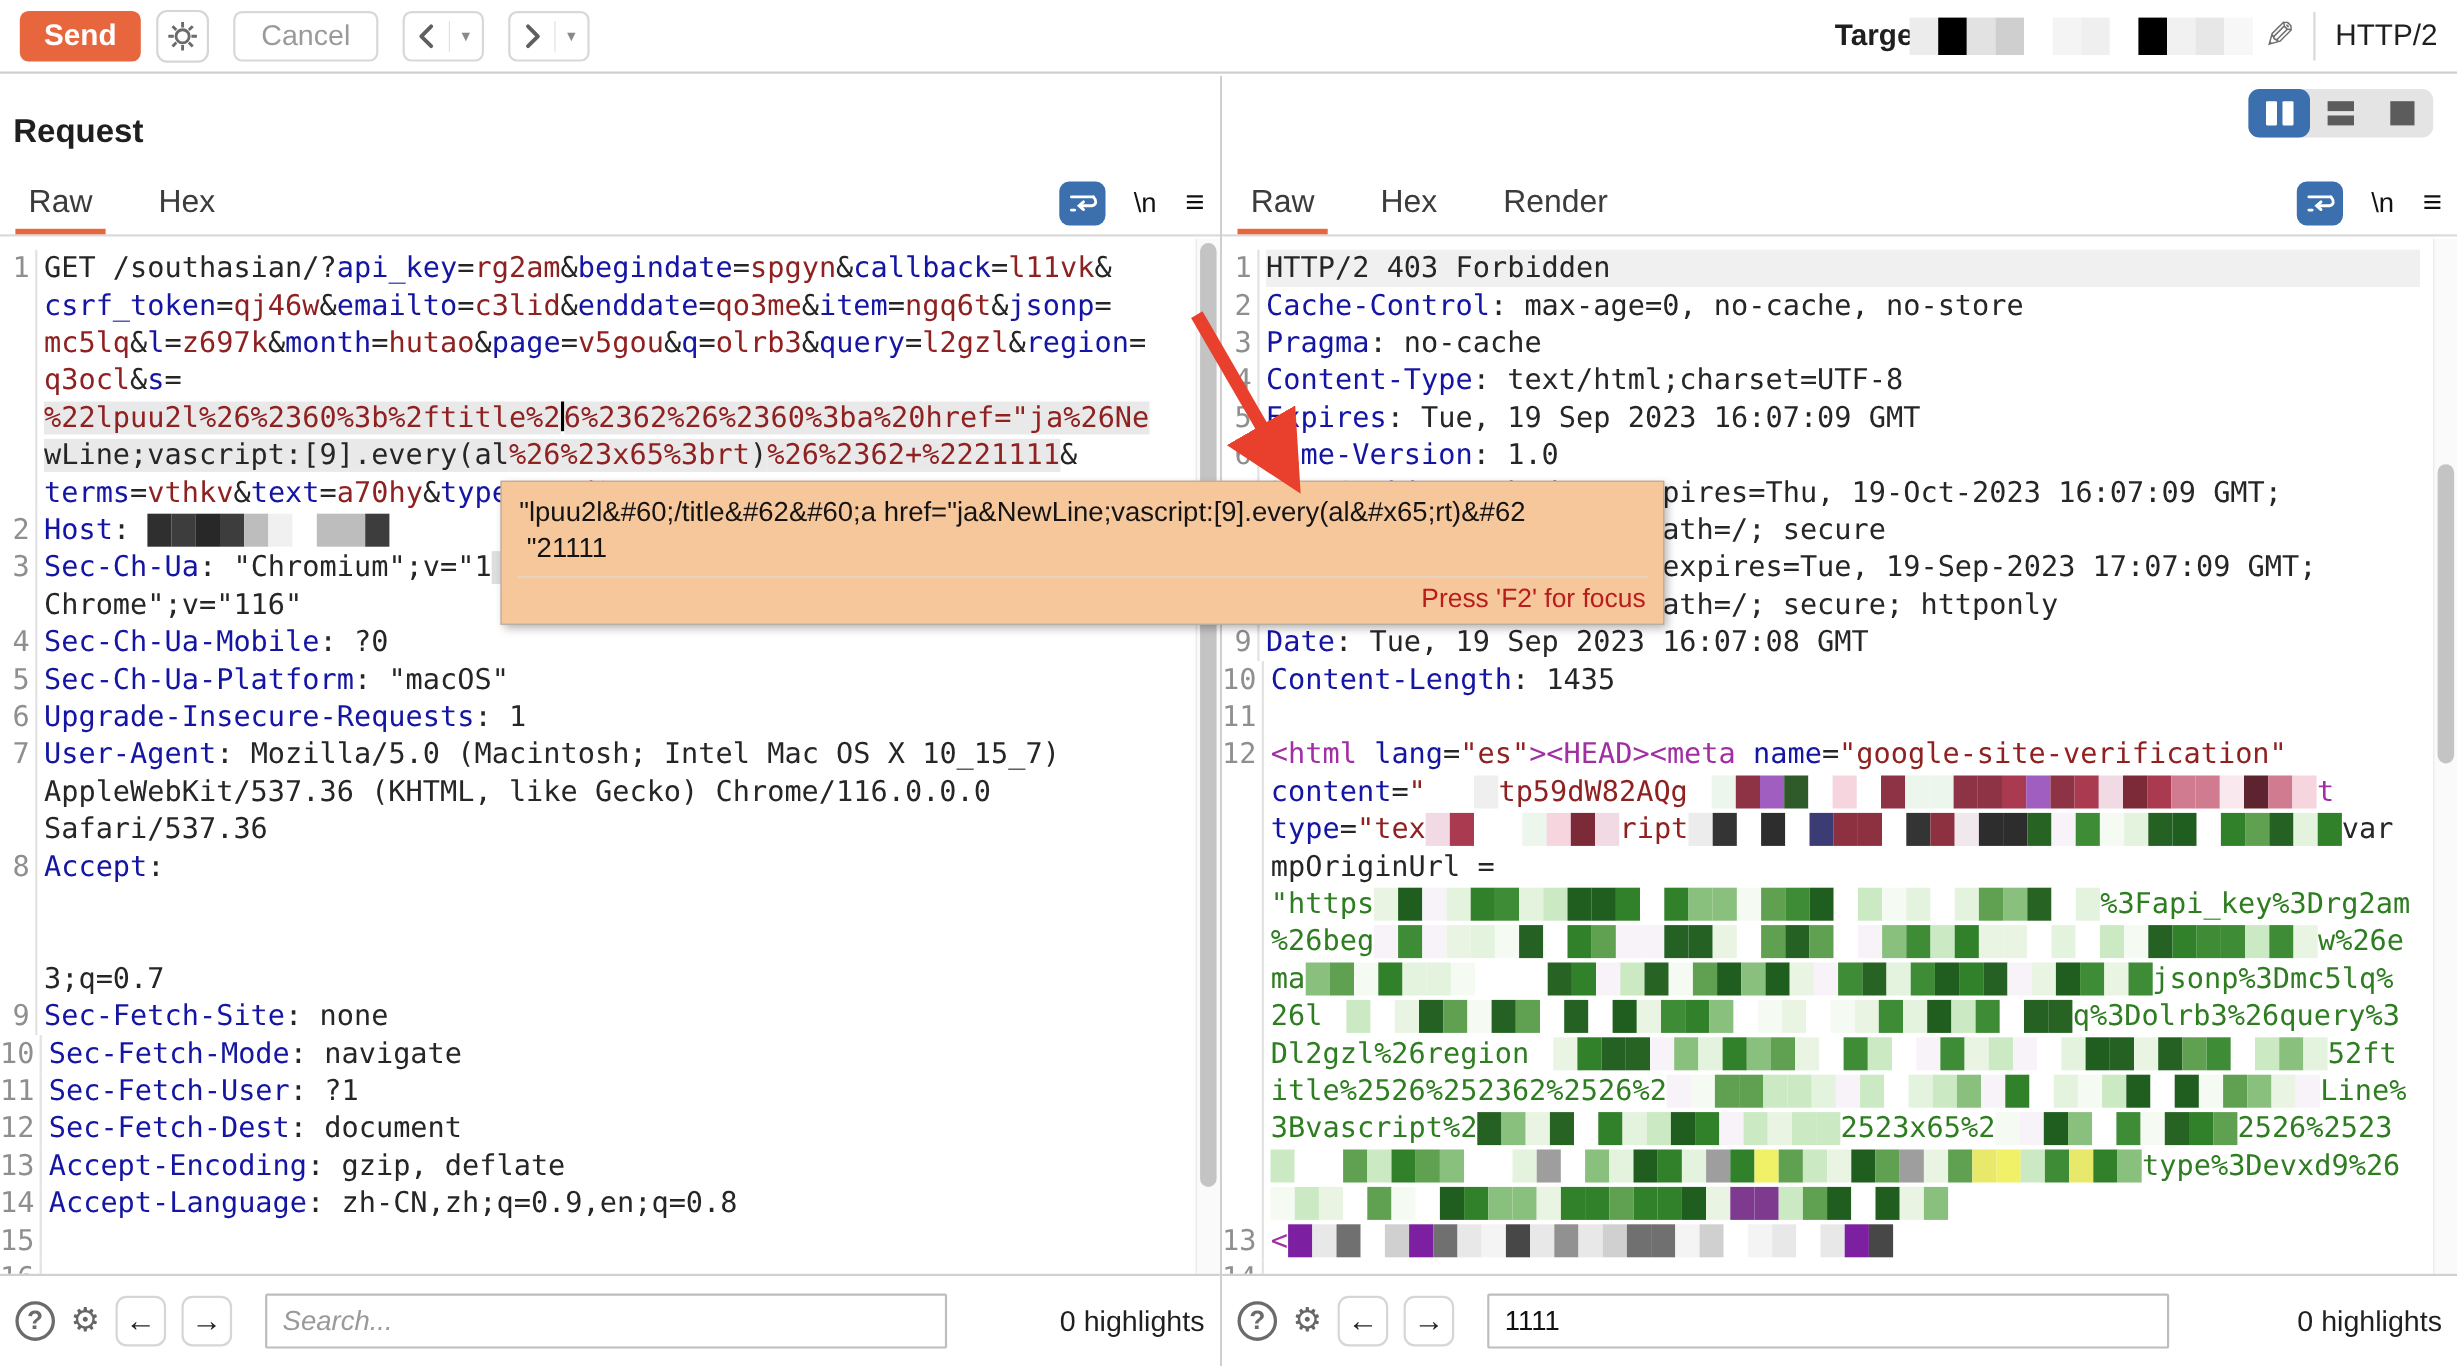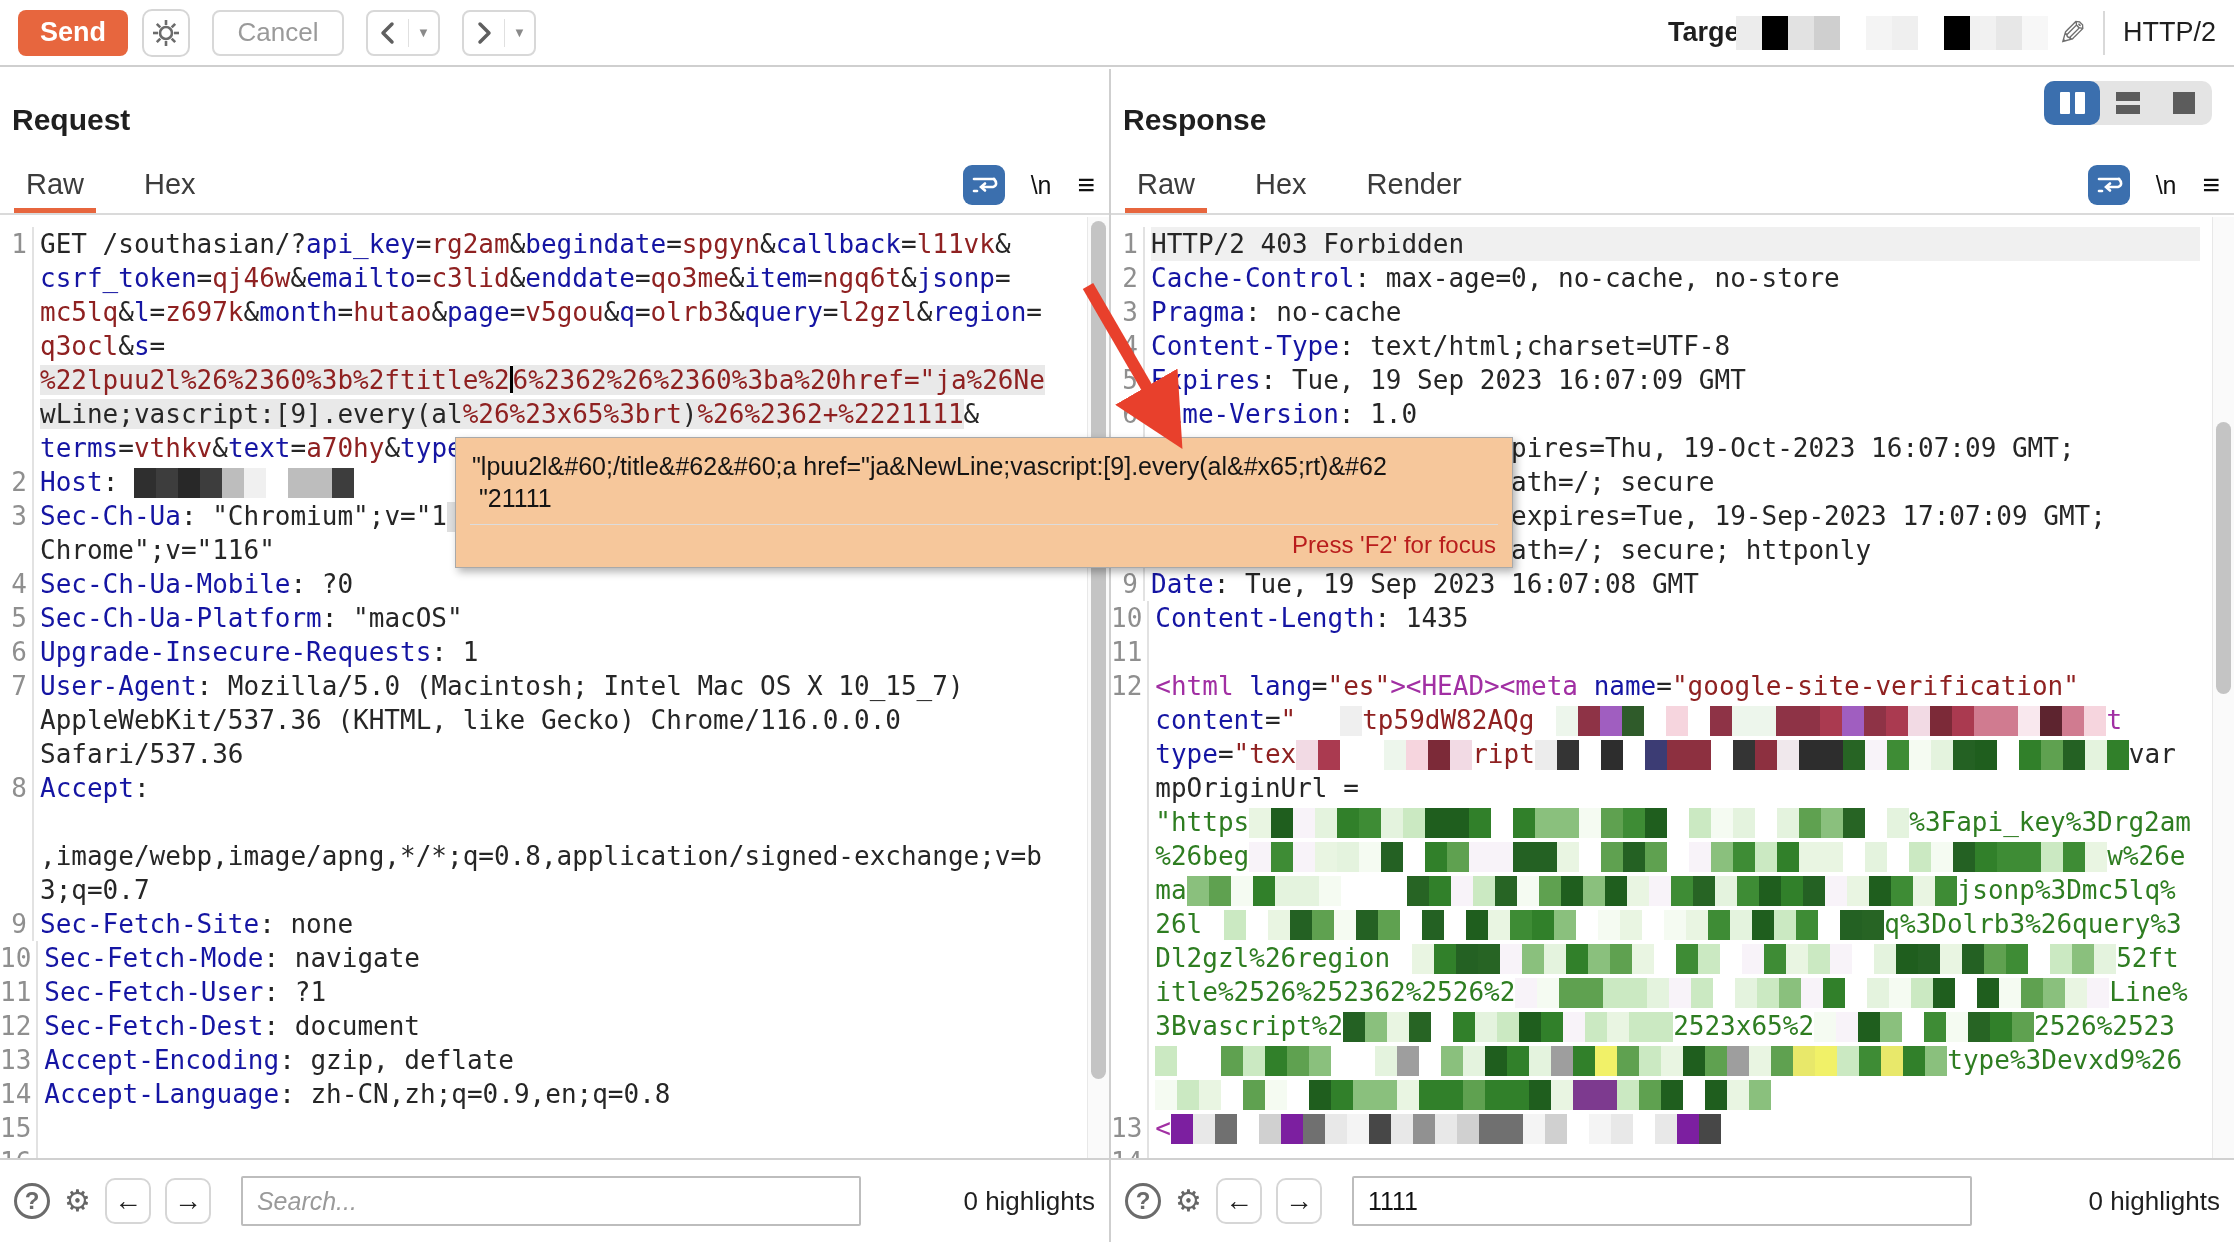--- a/index.html
+++ b/index.html
@@ -194,21 +194,21 @@
         <div class="line">
           <span class="ln">6</span>
           <div class="lc"><span class="c-h">Upgrade-Insecure-Requests</span><span class="c-d">: 1</span></div>
         </div>
         <div class="line">
           <span class="ln">7</span>
           <div class="lc"><span class="c-h">User-Agent</span><span class="c-d">: Mozilla/5.0 (Macintosh; Intel Mac OS X 10_15_7)</span><br><span class="c-d">AppleWebKit/537.36 (KHTML, like Gecko) Chrome/116.0.0.0</span><br><span class="c-d">Safari/537.36</span></div>
         </div>
         <div class="line">
           <span class="ln">8</span>
-          <div class="lc"><span class="c-h">Accept</span><span class="c-d">:</span><br><br><span class="c-d">,image/webp,image/apng,*/*;q=0.8,application/signed-exchange;v=b</span><br><span class="c-d">3;q=0.7</span></div>
+          <div class="lc"><span class="c-h">Accept</span><span class="c-d">:</span><br><br><br><span class="c-d">3;q=0.7</span></div>
         </div>
         <div class="line">
           <span class="ln">9</span>
           <div class="lc"><span class="c-h">Sec-Fetch-Site</span><span class="c-d">: none</span></div>
         </div>
         <div class="line">
           <span class="ln">10</span>
           <div class="lc"><span class="c-h">Sec-Fetch-Mode</span><span class="c-d">: navigate</span></div>
         </div>
         <div class="line">
@@ -250,21 +250,20 @@
         </span>
       <input class="fb-input" placeholder="Search..." style="">
       <span class="fb-high">0 highlights</span>
     </div>
   </div>
 
   <div class="panel-divider"></div>
 
   <div class="panel resp">
     <div class="panel-head">
-      <div class="panel-title">Response</div>
       <div class="layout-group">
         <div class="layout-btn active">
           <span class="lg-col"></span>
             <span class="lg-col"></span>
         </div>
         <div class="layout-btn">
           <span class="lg-rows">
               <span class="lg-row"></span>
               <span class="lg-row"></span>
             </span>

